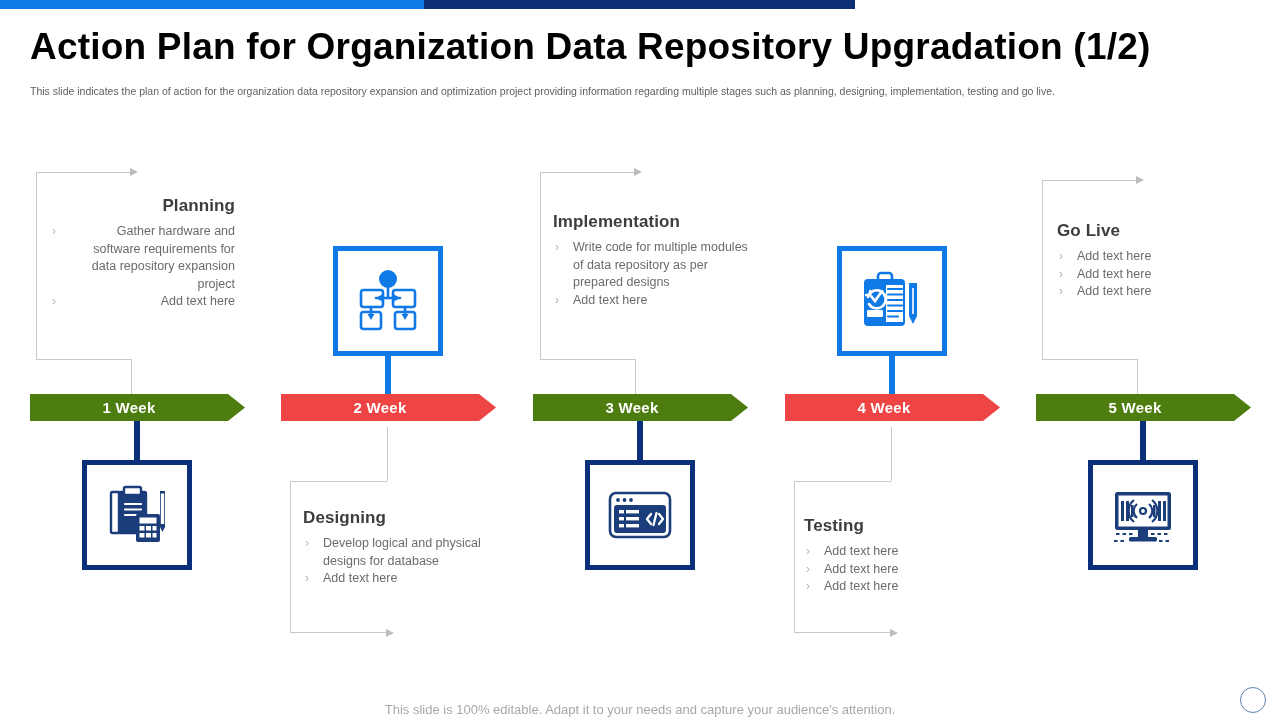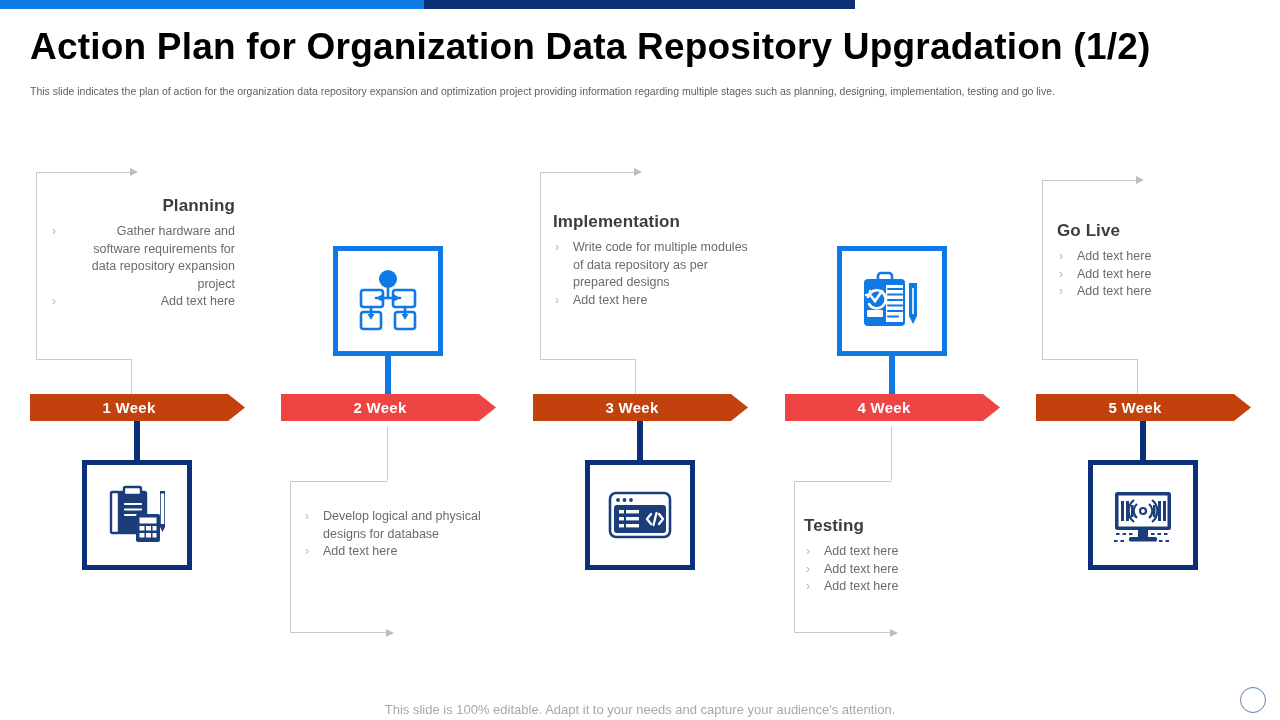--- a/index.html
+++ b/index.html
@@ -59,21 +59,21 @@
     justify-content: center;
     color: #ffffff;
     font-size: 15px;
     font-weight: bold;
     letter-spacing: 0.3px;
     clip-path: polygon(0 0, calc(100% - 17px) 0, 100% 50%, calc(100% - 17px) 100%, 0 100%);
     padding-right: 17px;
     box-sizing: border-box;
     z-index: 4;
   }
-  .week-navy { background: #c2410c; }
+  .week-navy { background: #4d7c0f; }
   .week-blue { background: #ef4444; }
 
   
   .icon-box {
     position: absolute;
     width: 110px; height: 110px;
     box-sizing: border-box;
     background: #ffffff;
     display: flex;
     align-items: center;
@@ -355,20 +355,21 @@
 <div class="callout" style="left:1057px; top:221px; width:180px;">
   <h3>Go Live</h3>
   <ul class="bullets">
     <li><span class="chev">›</span><span>Add text here</span></li>
     <li><span class="chev">›</span><span>Add text here</span></li>
     <li><span class="chev">›</span><span>Add text here</span></li>
   </ul>
 </div>
 
 <div class="callout" style="left:303px; top:508px; width:185px;">
+  <h3>Designing</h3>
   <ul class="bullets">
     <li><span class="chev">›</span><span>Develop logical and physical designs for database</span></li>
     <li><span class="chev">›</span><span>Add text here</span></li>
   </ul>
 </div>
 
 <div class="callout" style="left:804px; top:516px; width:185px;">
   <h3>Testing</h3>
   <ul class="bullets">
     <li><span class="chev">›</span><span>Add text here</span></li>

